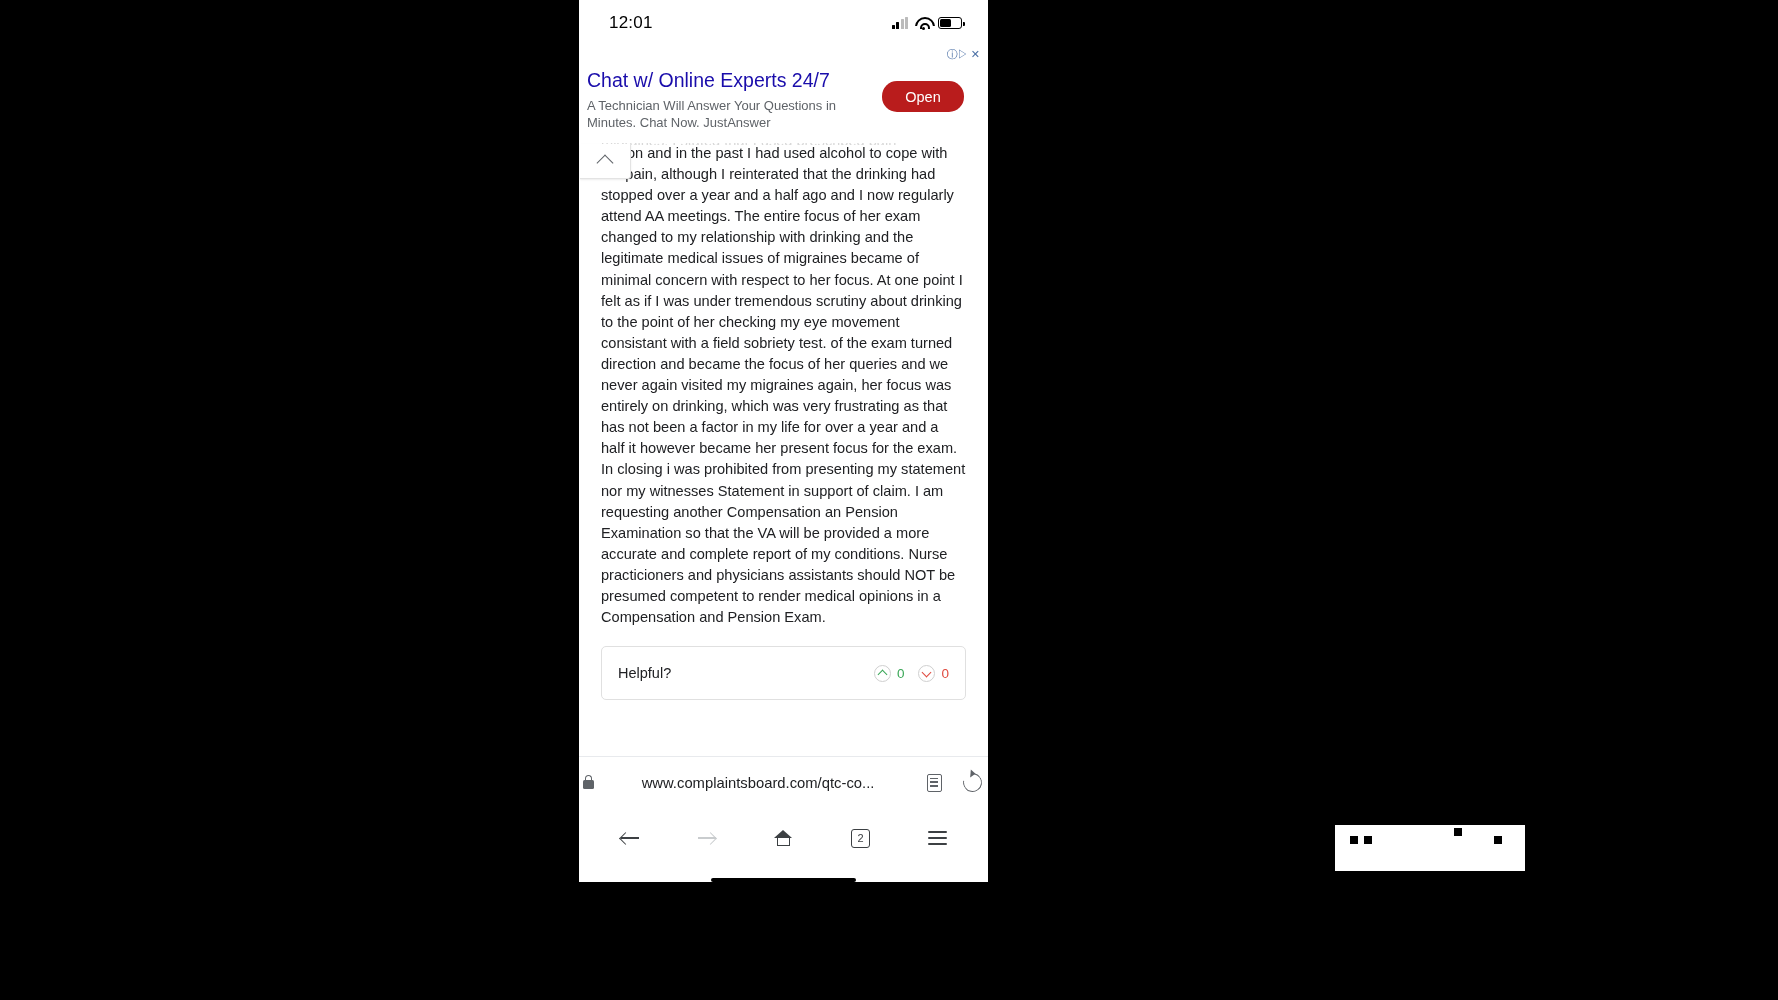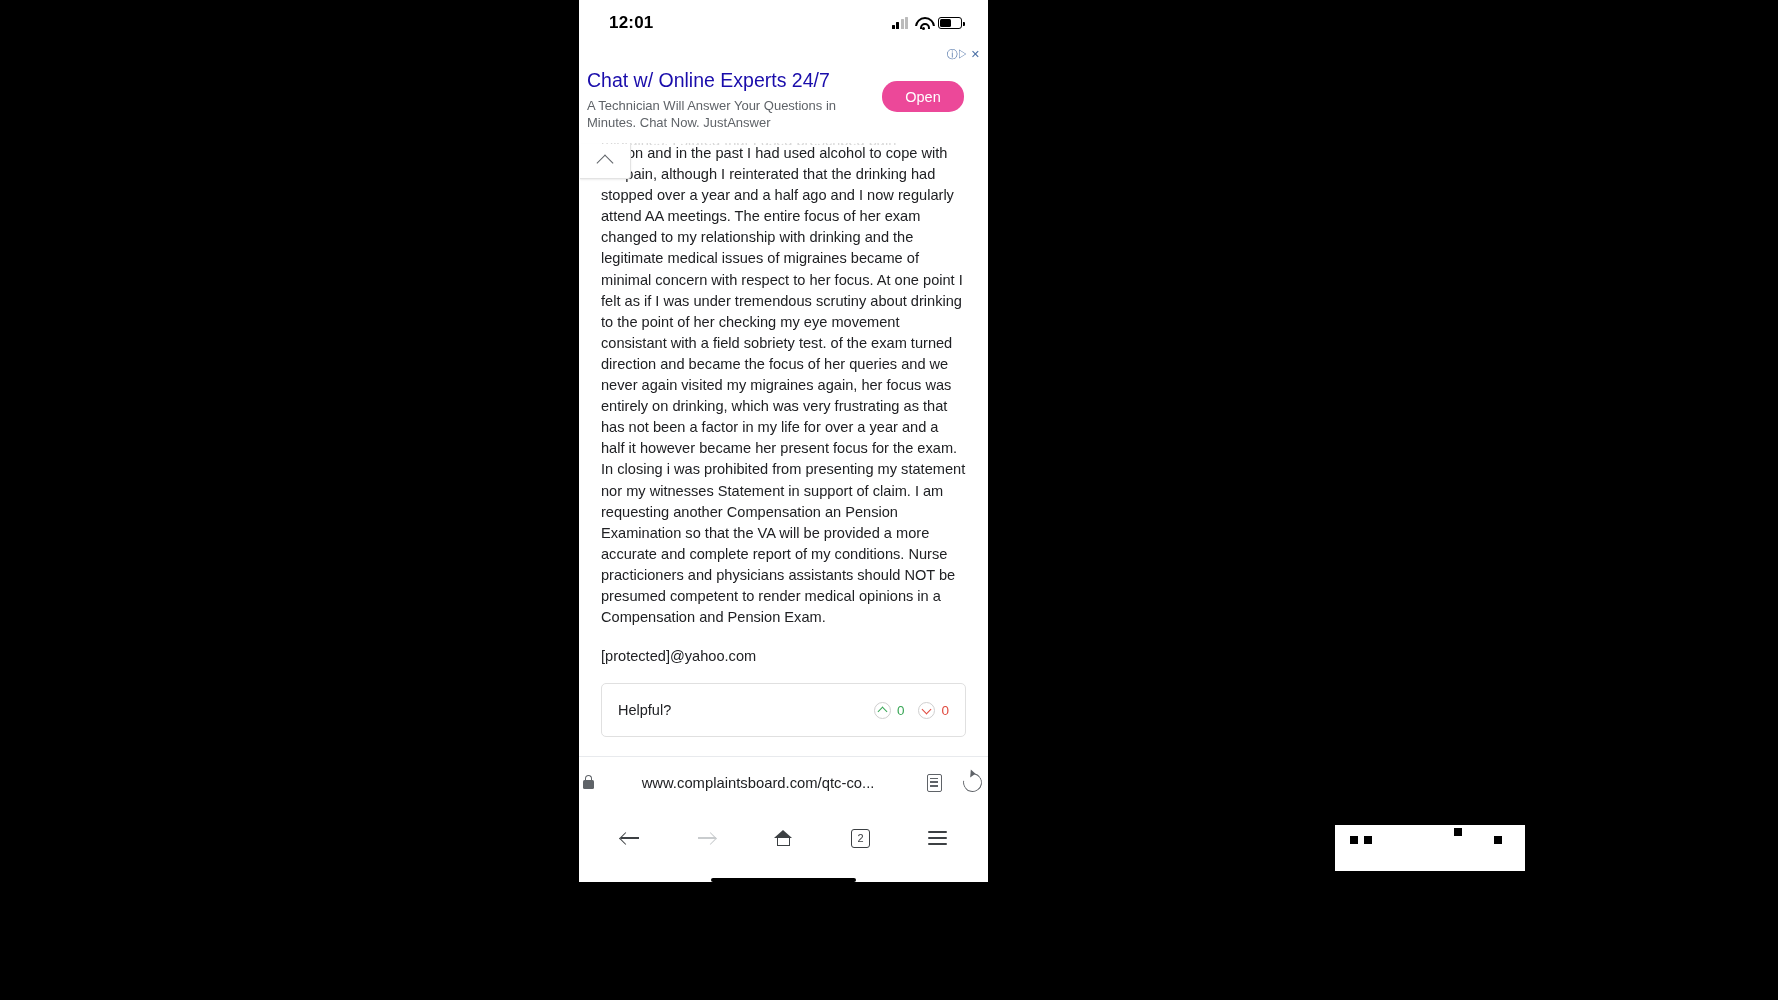--- a/index.html
+++ b/index.html
@@ -36,21 +36,21 @@
     height: 46px;
     background: #ffffff;
     display: flex;
     align-items: center;
     justify-content: space-between;
     padding: 0 26px 0 30px;
     box-sizing: border-box;
   }
   .status-time {
     font-size: 17px;
-    font-weight: bold;
+    font-weight: normal;
     color: #000000;
     letter-spacing: 0.2px;
   }
   .status-icons {
     display: flex;
     align-items: center;
     gap: 7px;
   }
 
   
@@ -166,21 +166,21 @@
     line-height: 1.15;
   }
   .ad-desc {
     font-size: 13px;
     color: #5f6368;
     line-height: 1.27;
   }
   .ad-cta {
     margin-top: 16px;
     margin-right: 16px;
-    background: #ec4899;
+    background: #b91c1c;
     color: #ffffff;
     font-size: 14.5px;
     width: 82px;
     height: 31px;
     border-radius: 15px;
     display: flex;
     align-items: center;
     justify-content: center;
     border: none;
     cursor: pointer;
@@ -553,21 +553,20 @@
 
       <div class="scroll-up-btn">
         <span class="chev-up"></span>
       </div>
 
       <div class="article">
         <p class="para-clipped">
           <span class="first-line">migraines. I stated that I used prescribed pain</span>
           <span>ication and in the past I had used alcohol to cope with the pain, although I reinterated that the drinking had stopped over a year and a half ago and I now regularly attend AA meetings. The entire focus of her exam changed to my relationship with drinking and the legitimate medical issues of migraines became of minimal concern with respect to her focus. At one point I felt as if I was under tremendous scrutiny about drinking to the point of her checking my eye movement consistant with a field sobriety test. of the exam turned direction and became the focus of her queries and we never again visited my migraines again, her focus was entirely on drinking, which was very frustrating as that has not been a factor in my life for over a year and a half it however became her present focus for the exam. In closing i was prohibited from presenting my statement nor my witnesses Statement in support of claim. I am requesting another Compensation an Pension Examination so that the VA will be provided a more accurate and complete report of my conditions. Nurse practicioners and physicians assistants should NOT be presumed competent to render medical opinions in a Compensation and Pension Exam.</span>
         </p>
-        <p class="email-line">[protected]@yahoo.com</p>
       </div>
 
       <div class="helpful-box">
         <span class="helpful-label">Helpful?</span>
         <span class="vote-group">
           <span class="vote">
             <span class="vote-circle">
                 <span class="arr"></span>
               </span>
             <span class="vote-count">0</span>

